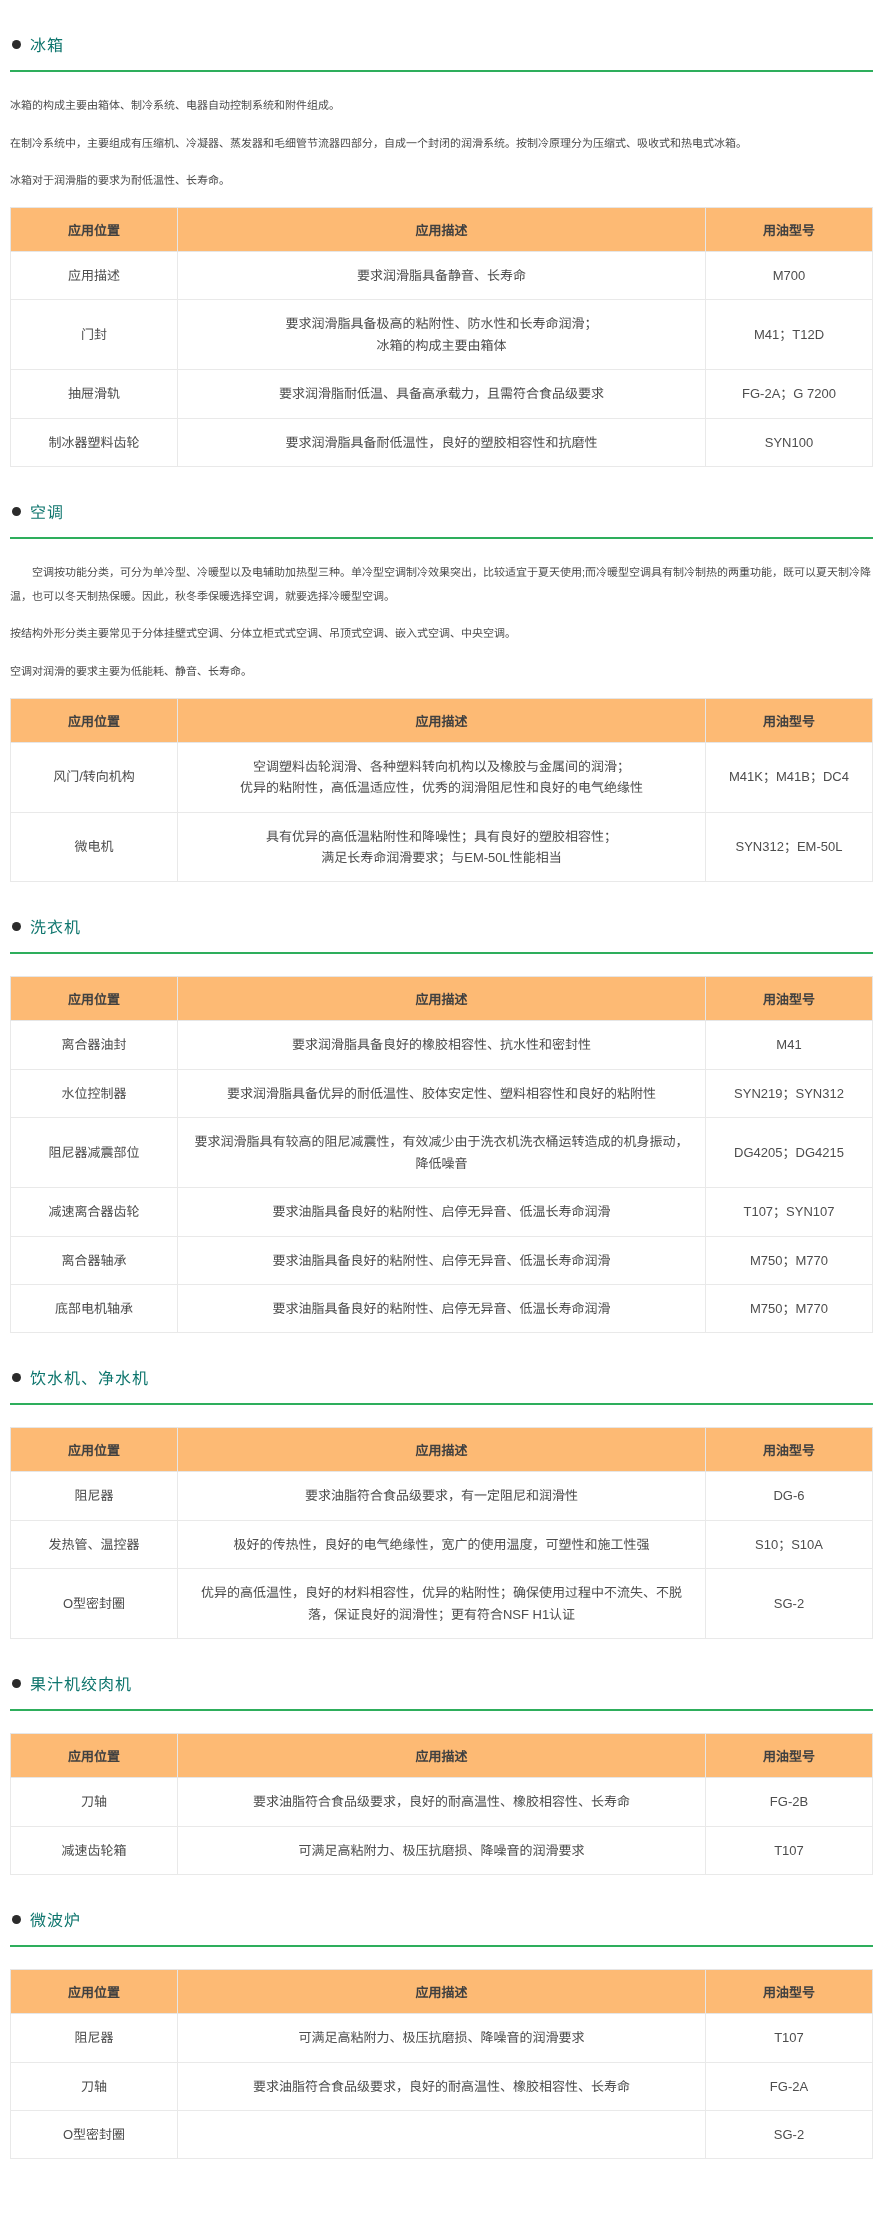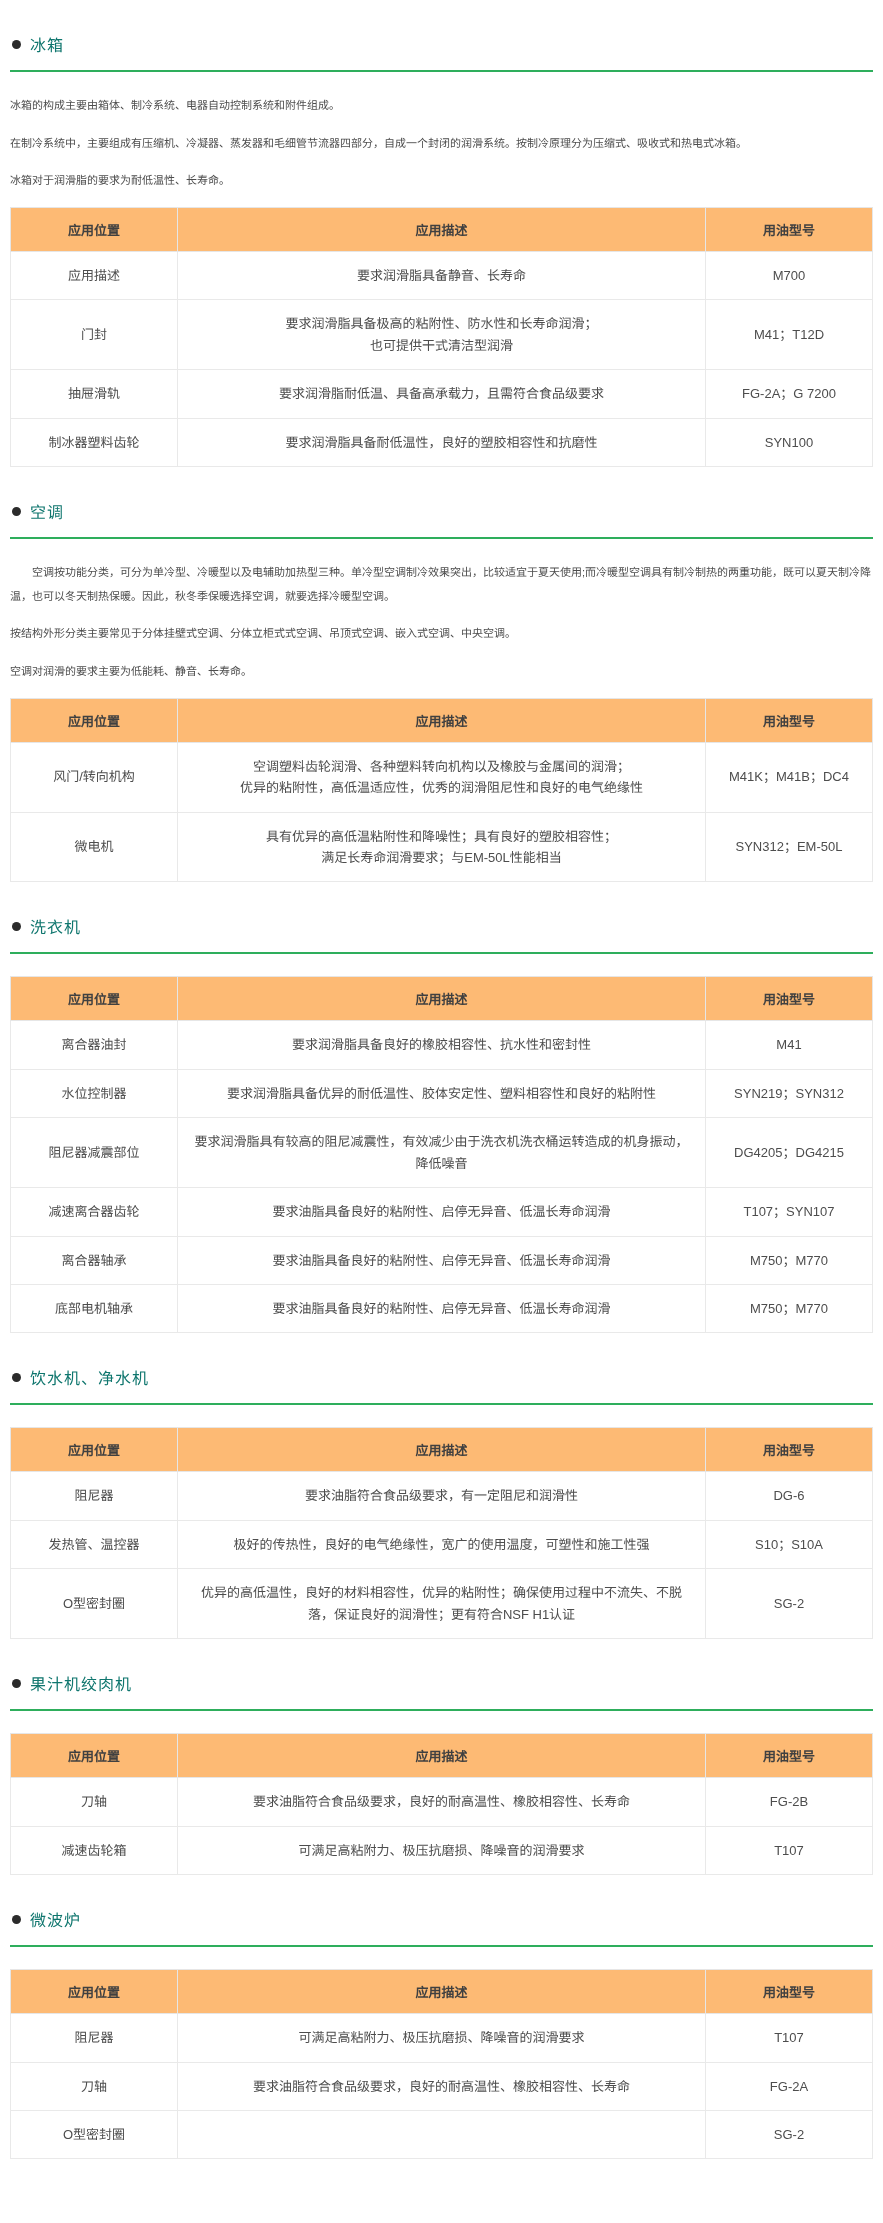--- a/index.html
+++ b/index.html
@@ -102,21 +102,21 @@
         </tr>
       </thead>
       <tbody>
           <tr>
             <td class="cell-pos">应用描述</td>
             <td class="cell-desc"><span>要求润滑脂具备静音、长寿命</span></td>
             <td class="cell-oil">M700</td>
           </tr>
           <tr>
             <td class="cell-pos">门封</td>
-            <td class="cell-desc"><span>要求润滑脂具备极高的粘附性、防水性和长寿命润滑；</span><br><span>也可提供干式清洁型润滑</span></td>
+            <td class="cell-desc"><span>要求润滑脂具备极高的粘附性、防水性和长寿命润滑；</span><br><span>冰箱的构成主要由箱体</span></td>
             <td class="cell-oil">M41；T12D</td>
           </tr>
           <tr>
             <td class="cell-pos">抽屉滑轨</td>
             <td class="cell-desc"><span>要求润滑脂耐低温、具备高承载力，且需符合食品级要求</span></td>
             <td class="cell-oil">FG-2A；G 7200</td>
           </tr>
           <tr>
             <td class="cell-pos">制冰器塑料齿轮</td>
             <td class="cell-desc"><span>要求润滑脂具备耐低温性，良好的塑胶相容性和抗磨性</span></td>

